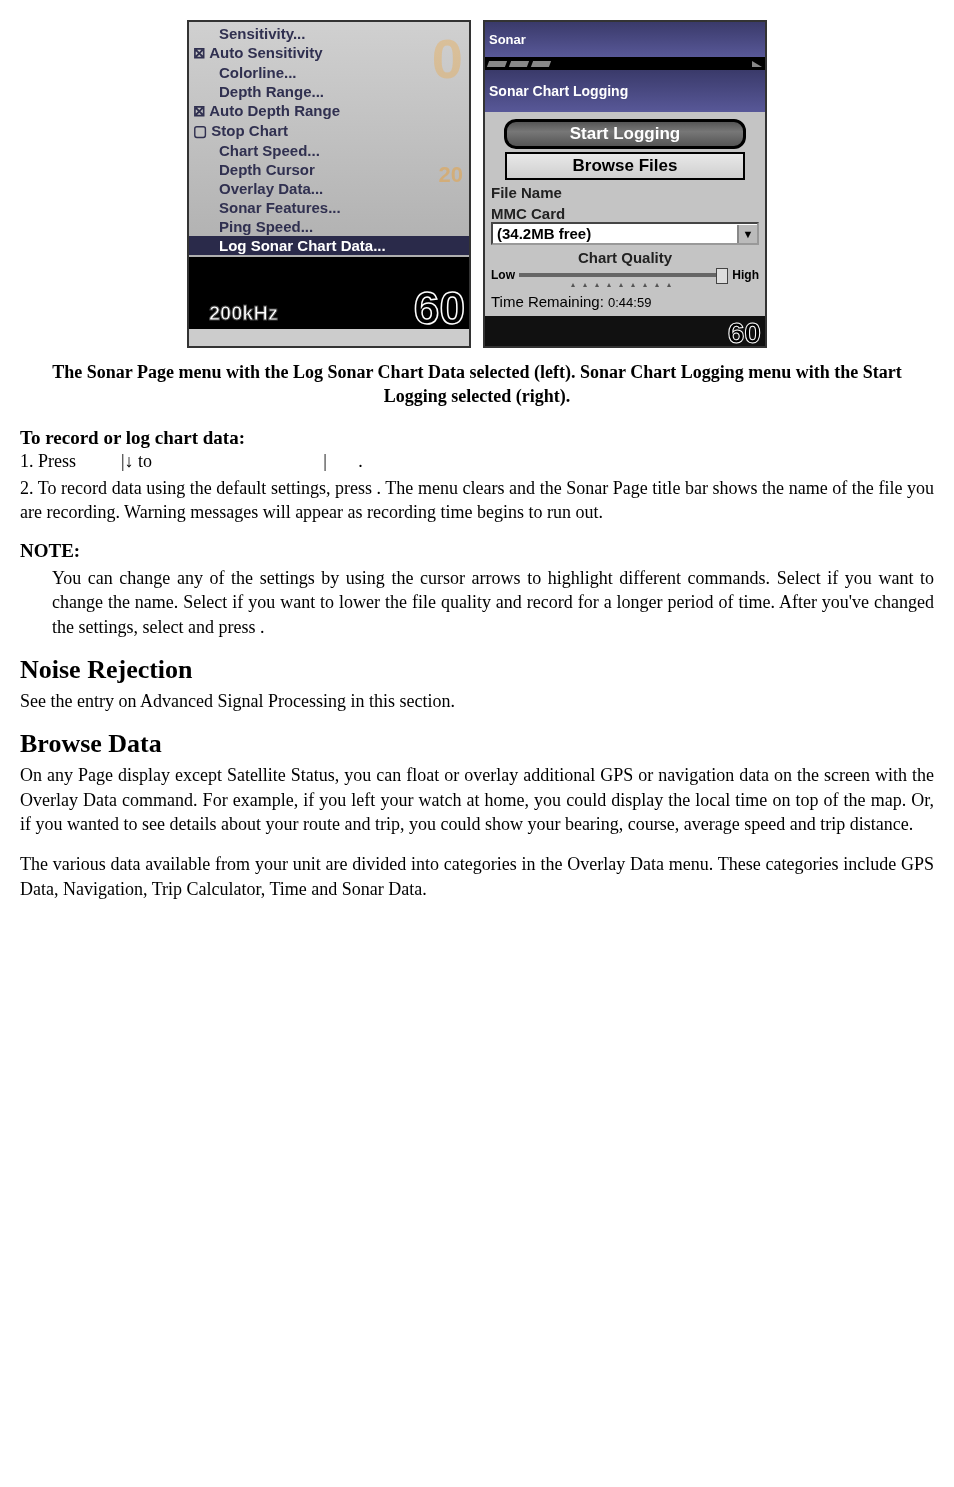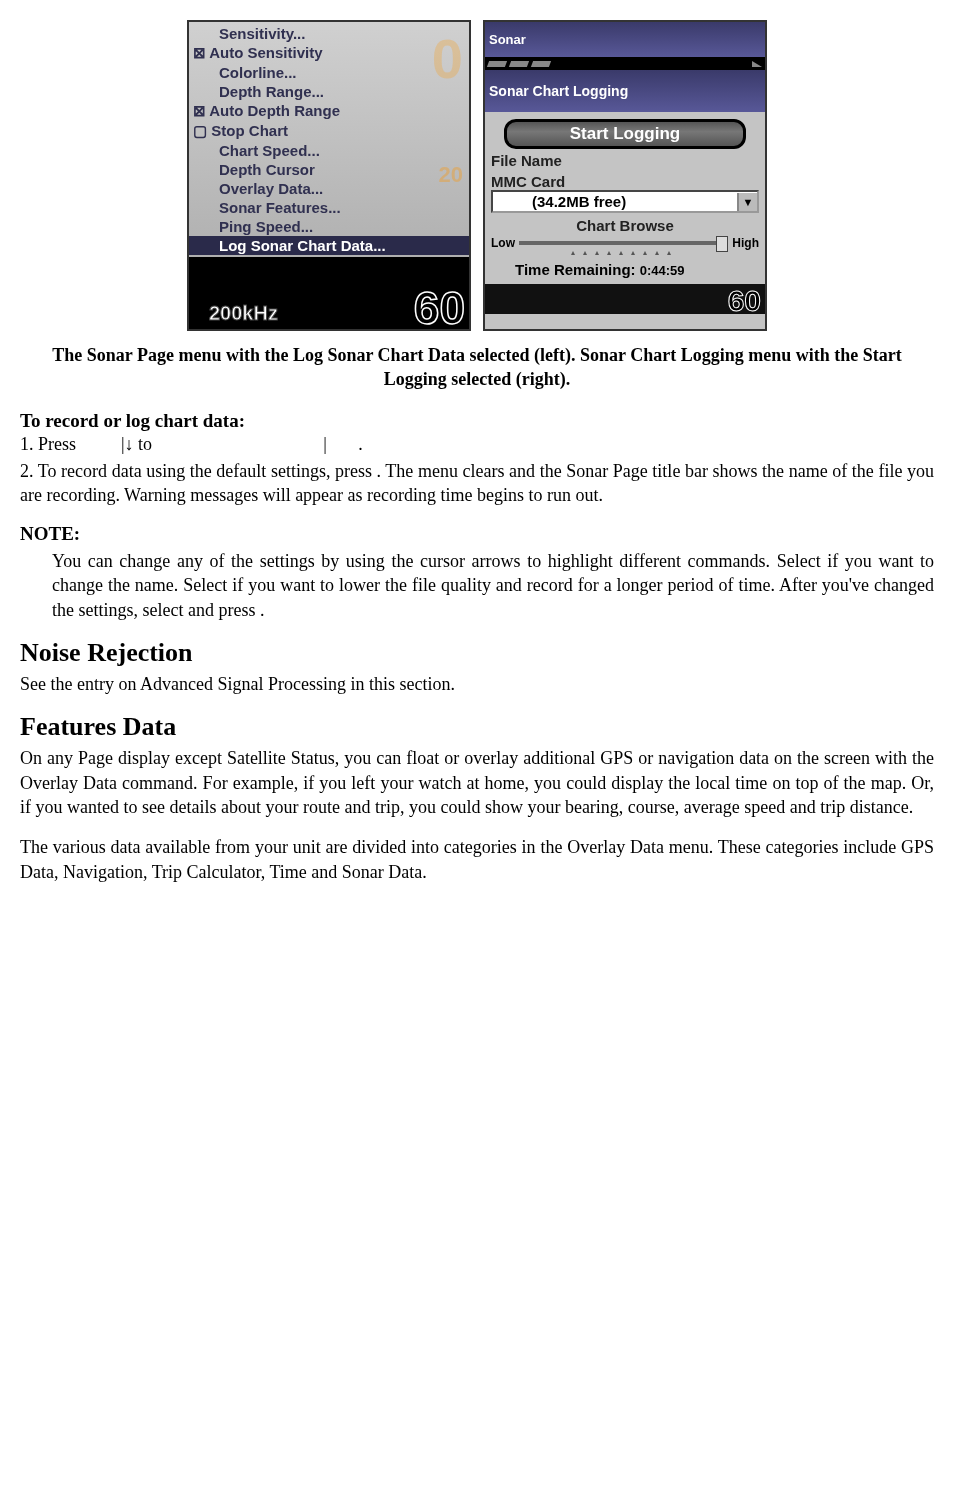--- a/index.html
+++ b/index.html
@@ -100,21 +100,21 @@
     text-align:center; padding:2px 0; margin:4px auto; width:88%;
   }
   .r-btn.selected { outline:2px solid #000; outline-offset:-1px;border-radius:11px; }
   .r-btn.light { background: linear-gradient(#e8e8e8,#cfcfcf); color:#000; }
   .r-label { font-weight:bold; color:#222; margin-top:4px;}
   .r-input {
     background:#fff; border:2px inset #999; padding:1px 4px; font-weight:bold;
   }
   .r-select {
     display:flex; align-items:center;
-    background:#fff; border:2px inset #999;padding-left:35px;
+    background:#fff; border:2px inset #999;
   }
   .r-select span{ flex:1; padding:1px 4px; font-weight:bold;}
   .r-select .arrow{
     width:18px; background:#bbb; border-left:2px solid #888; text-align:center;
     font-size:11px; line-height:18px; color:#000;
   }
   .slider-row { display:flex; align-items:center; font-size:12px; font-weight:bold; gap:4px; margin:2px 0 0 0;}
   .slider-track {
     flex:1; height:4px; background:#666; position:relative;
   }
@@ -177,40 +177,41 @@
     <div class="r-titlebar">Sonar</div>
     <div class="r-top-bar">
       <span></span>
         <span></span>
         <span></span>
         <span class="tri"></span>
     </div>
     <div class="r-sub">Sonar Chart Logging</div>
     <div class="r-body">
       <div class="r-btn selected">Start Logging</div>
+      <div class="r-btn light">Browse Files</div>
 
       <div class="r-label">File Name</div>
 
       <div class="r-label">MMC Card</div>
       <div class="r-select">
         <span>(34.2MB free)</span>
         <div class="arrow">▼</div>
       </div>
 
-      <div class="r-label" style="text-align:center;">Chart Browse</div>
+      <div class="r-label" style="text-align:center;">Chart Quality</div>
       <div class="slider-row">
         <span>Low</span>
         <div class="slider-track">
             <div class="slider-thumb"></div>
           </div>
         <span>High</span>
       </div>
       <div class="slider-ticks">▴▴▴▴▴▴▴▴▴</div>
 
-      <div style="font-weight:bold; margin-top:4px;margin-left:24px;">
+      <div style="font-weight:normal; margin-top:4px;">
         <span>Time Remaining:</span>
         <span style="font-size:13px;">0:44:59</span>
       </div>
     </div>
     <div class="r-footer-dark">
       <div class="big60r">60</div>
     </div>
   </div>
 </div>
 
@@ -228,15 +229,15 @@
 </div>
 
 <p>2. To record data using the default settings, press       . The menu clears and the Sonar Page title bar shows the name of the file you are recording. Warning messages will appear as recording time begins to run out.</p>
 
 <div class="body-h3">NOTE:</div>
 <p class="note-block">You can change any of the settings by using the cursor arrows to highlight different commands. Select                  if you want to change the name. Select                       if you want to lower the file quality and record for a longer period of time. After you've changed the settings, select                        and press        .</p>
 
 <h2>Noise Rejection</h2>
 <p>See the entry on Advanced Signal Processing in this section.</p>
 
-<h2>Features Data</h2>
+<h2>Browse Data</h2>
 <p>On any Page display except Satellite Status, you can float or overlay additional GPS or navigation data on the screen with the Overlay Data command. For example, if you left your watch at home, you could display the local time on top of the map. Or, if you wanted to see details about your route and trip, you could show your bearing, course, average speed and trip distance.</p>
 <p>The various data available from your unit are divided into categories in the Overlay Data menu. These categories include GPS Data, Navigation, Trip Calculator, Time and Sonar Data.</p>
 
 </body></html>

